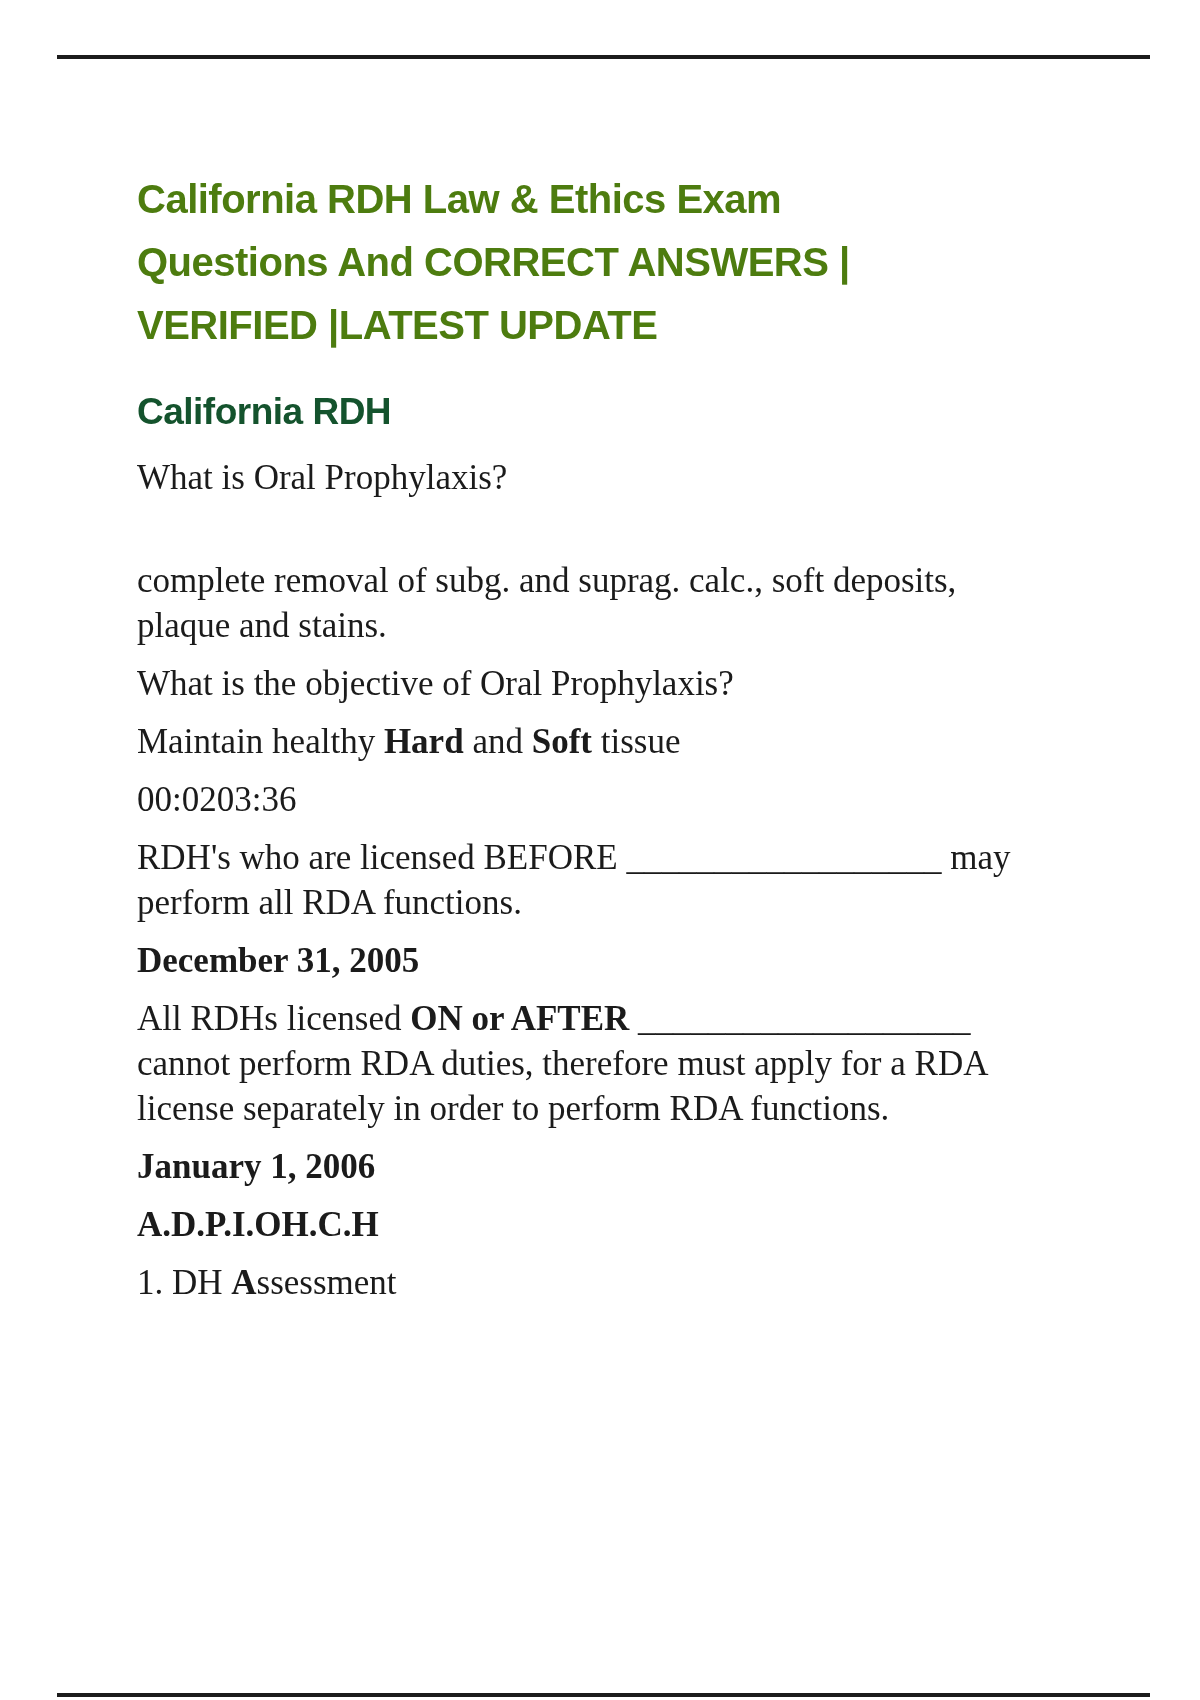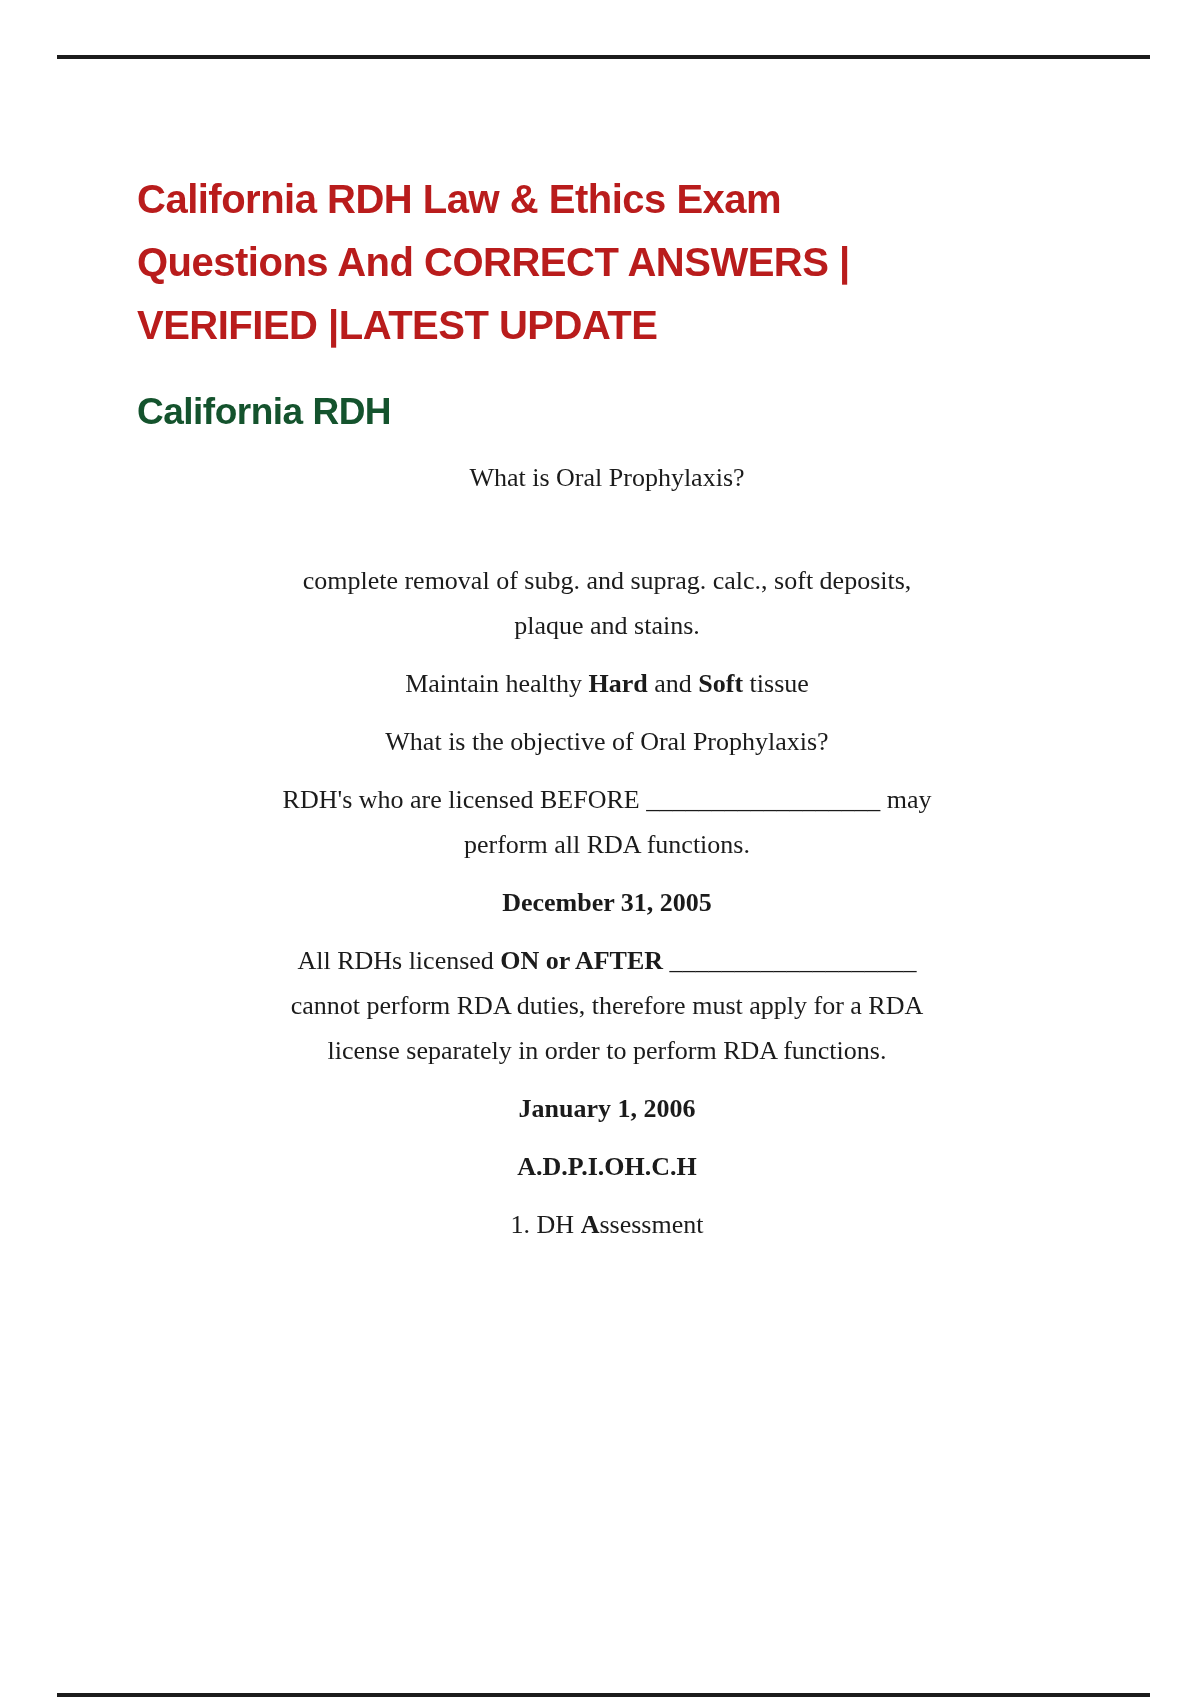--- a/index.html
+++ b/index.html
@@ -32,43 +32,42 @@
     width: 940px;
   }
 
   .doc-title {
     margin: 168px 0 0 0;
     font-family: "Liberation Sans", sans-serif;
     font-weight: bold;
     font-size: 40px;
     line-height: 63px;
     letter-spacing: -0.5px;
-    color: #b91c1c;
+    color: #4d7c0f;
   }
   .doc-title .tline { white-space: nowrap; }
 
   .doc-subtitle {
     margin: 27px 0 0 0;
     font-family: "Liberation Sans", sans-serif;
     font-weight: bold;
     font-size: 37px;
     line-height: 55px;
     letter-spacing: -0.5px;
     color: #14532d;
     white-space: nowrap;
   }
 
   .body-text {
     margin-top: 16px;
   }
   .para {
     margin: 0 0 13px 0;
-    font-size: 26px;
+    font-size: 35px;
     line-height: 45px;
-    text-align: center;
   }
   .para .line { white-space: nowrap; }
   .para b { font-weight: bold; }
 </style>
 </head>
 <body>
 
 <div class="page-rule top"></div>
 
 <div class="content">
@@ -87,27 +86,30 @@
       <span class="line">What is Oral Prophylaxis?</span>
     </p>
 
     <p class="para">
       <br>
       <span class="line">complete removal of subg. and suprag. calc., soft deposits,</span><br>
       <span class="line">plaque and stains.</span>
     </p>
 
     <p class="para">
+      <span class="line">What is the objective of Oral Prophylaxis?</span>
+    </p>
+
+    <p class="para">
       <span class="line"><span>Maintain healthy </span><b>Hard</b><span> and </span><b>Soft</b><span> tissue</span></span>
     </p>
 
     <p class="para">
-      <span class="line">What is the objective of Oral Prophylaxis?</span>
+      <span class="line">00:0203:36</span>
     </p>
-
 
     <p class="para">
       <span class="line"><span>RDH's who are licensed BEFORE </span><span>__________________</span><span> may</span></span><br>
       <span class="line">perform all RDA functions.</span>
     </p>
 
     <p class="para">
       <b class="line">December 31, 2005</b>
     </p>
 

